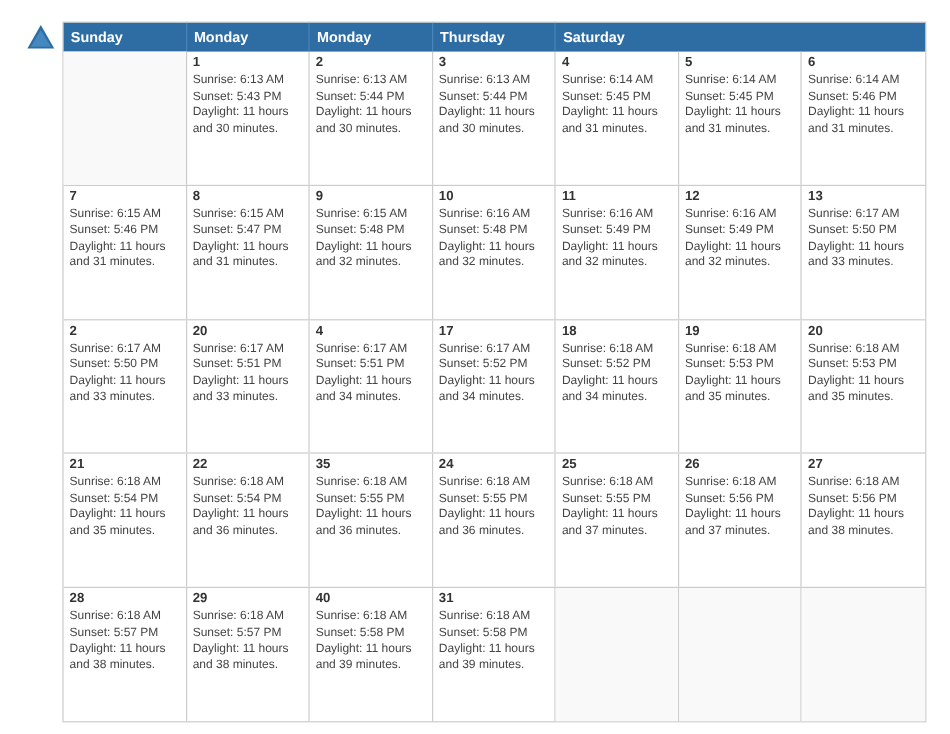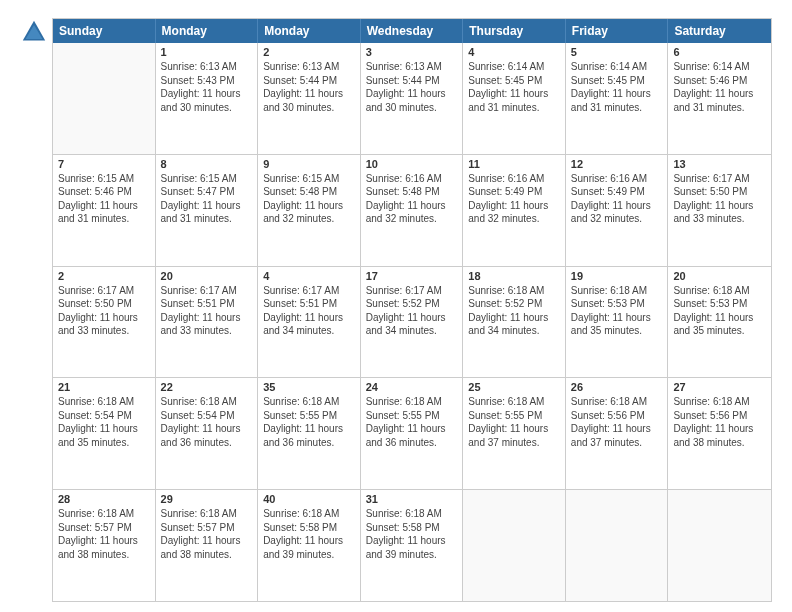--- a/index.html
+++ b/index.html
@@ -132,23 +132,21 @@
       <div class="month-title"></div>
       <div class="location"></div>
     </div>
   </div>
 
   <div class="calendar">
     <div class="cal-header">
     <div class="cal-header-cell">Sunday</div>
         <div class="cal-header-cell">Monday</div>
         <div class="cal-header-cell">Monday</div>
-        <div class="cal-header-cell">Wednesday</div>
         <div class="cal-header-cell">Thursday</div>
-        <div class="cal-header-cell">Friday</div>
         <div class="cal-header-cell">Saturday</div>
       </div>
     <div class="cal-body">
     <div class="cal-row">
           <div class="cal-cell empty"></div>
           <div class="cal-cell">
             <span class="day-num">1</span>
             <div class="cell-text">Sunrise: 6:13 AM<br>Sunset: 5:43 PM<br>Daylight: 11 hours<br>and 30 minutes.</div>
           </div>
           <div class="cal-cell">

